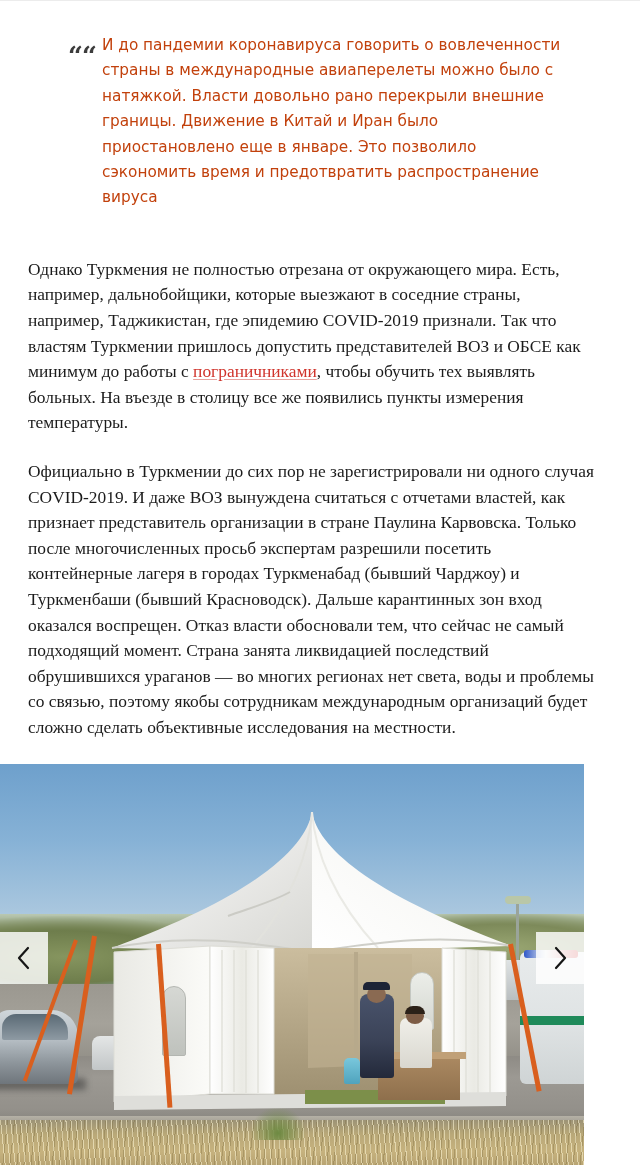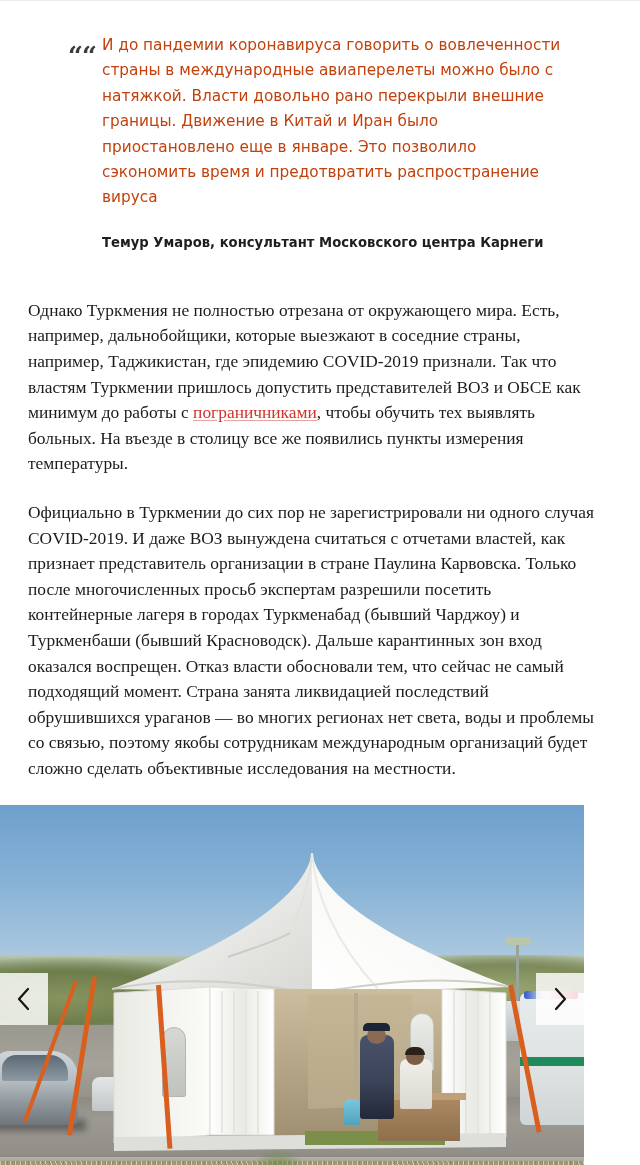--- a/index.html
+++ b/index.html
@@ -290,21 +290,20 @@
 </style>
 </head>
 <body>
 
 <div class="page-top-rule"></div>
 
 <blockquote class="pullquote">
   <div class="pullquote-mark">““</div>
   <div class="pullquote-body">
     <p class="pullquote-text">И до пандемии коронавируса говорить о вовлеченности страны в международные авиаперелеты можно было с натяжкой. Власти довольно рано перекрыли внешние границы. Движение в Китай и Иран было приостановлено еще в январе. Это позволило сэкономить время и предотвратить распространение вируса</p>
-    <p class="pullquote-author">Темур Умаров, консультант Московского центра Карнеги</p>
   </div>
 </blockquote>
 
 <div class="article para-block">
 
   <p class="body-para"><span>Однако Туркмения не полностью отрезана от окружающего мира. Есть, например, дальнобойщики, которые выезжают в соседние страны, например, Таджикистан, где эпидемию COVID-2019 признали. Так что властям Туркмении пришлось допустить представителей ВОЗ и ОБСЕ как минимум до работы с </span><a class="inline-link" href="#">пограничниками</a><span>, чтобы обучить тех выявлять больных. На въезде в столицу все же появились пункты измерения температуры.</span></p>
 
   <p class="body-para">Официально в Туркмении до сих пор не зарегистрировали ни одного случая COVID-2019. И даже ВОЗ вынуждена считаться с отчетами властей, как признает представитель организации в стране Паулина Карвовска. Только после многочисленных просьб экспертам разрешили посетить контейнерные лагеря в городах Туркменабад (бывший Чарджоу) и Туркменбаши (бывший Красноводск). Дальше карантинных зон вход оказался воспрещен. Отказ власти обосновали тем, что сейчас не самый подходящий момент. Страна занята ликвидацией последствий обрушившихся ураганов — во многих регионах нет света, воды и проблемы со связью, поэтому якобы сотрудникам международным организаций будет сложно сделать объективные исследования на местности.</p>
 
 </div>

